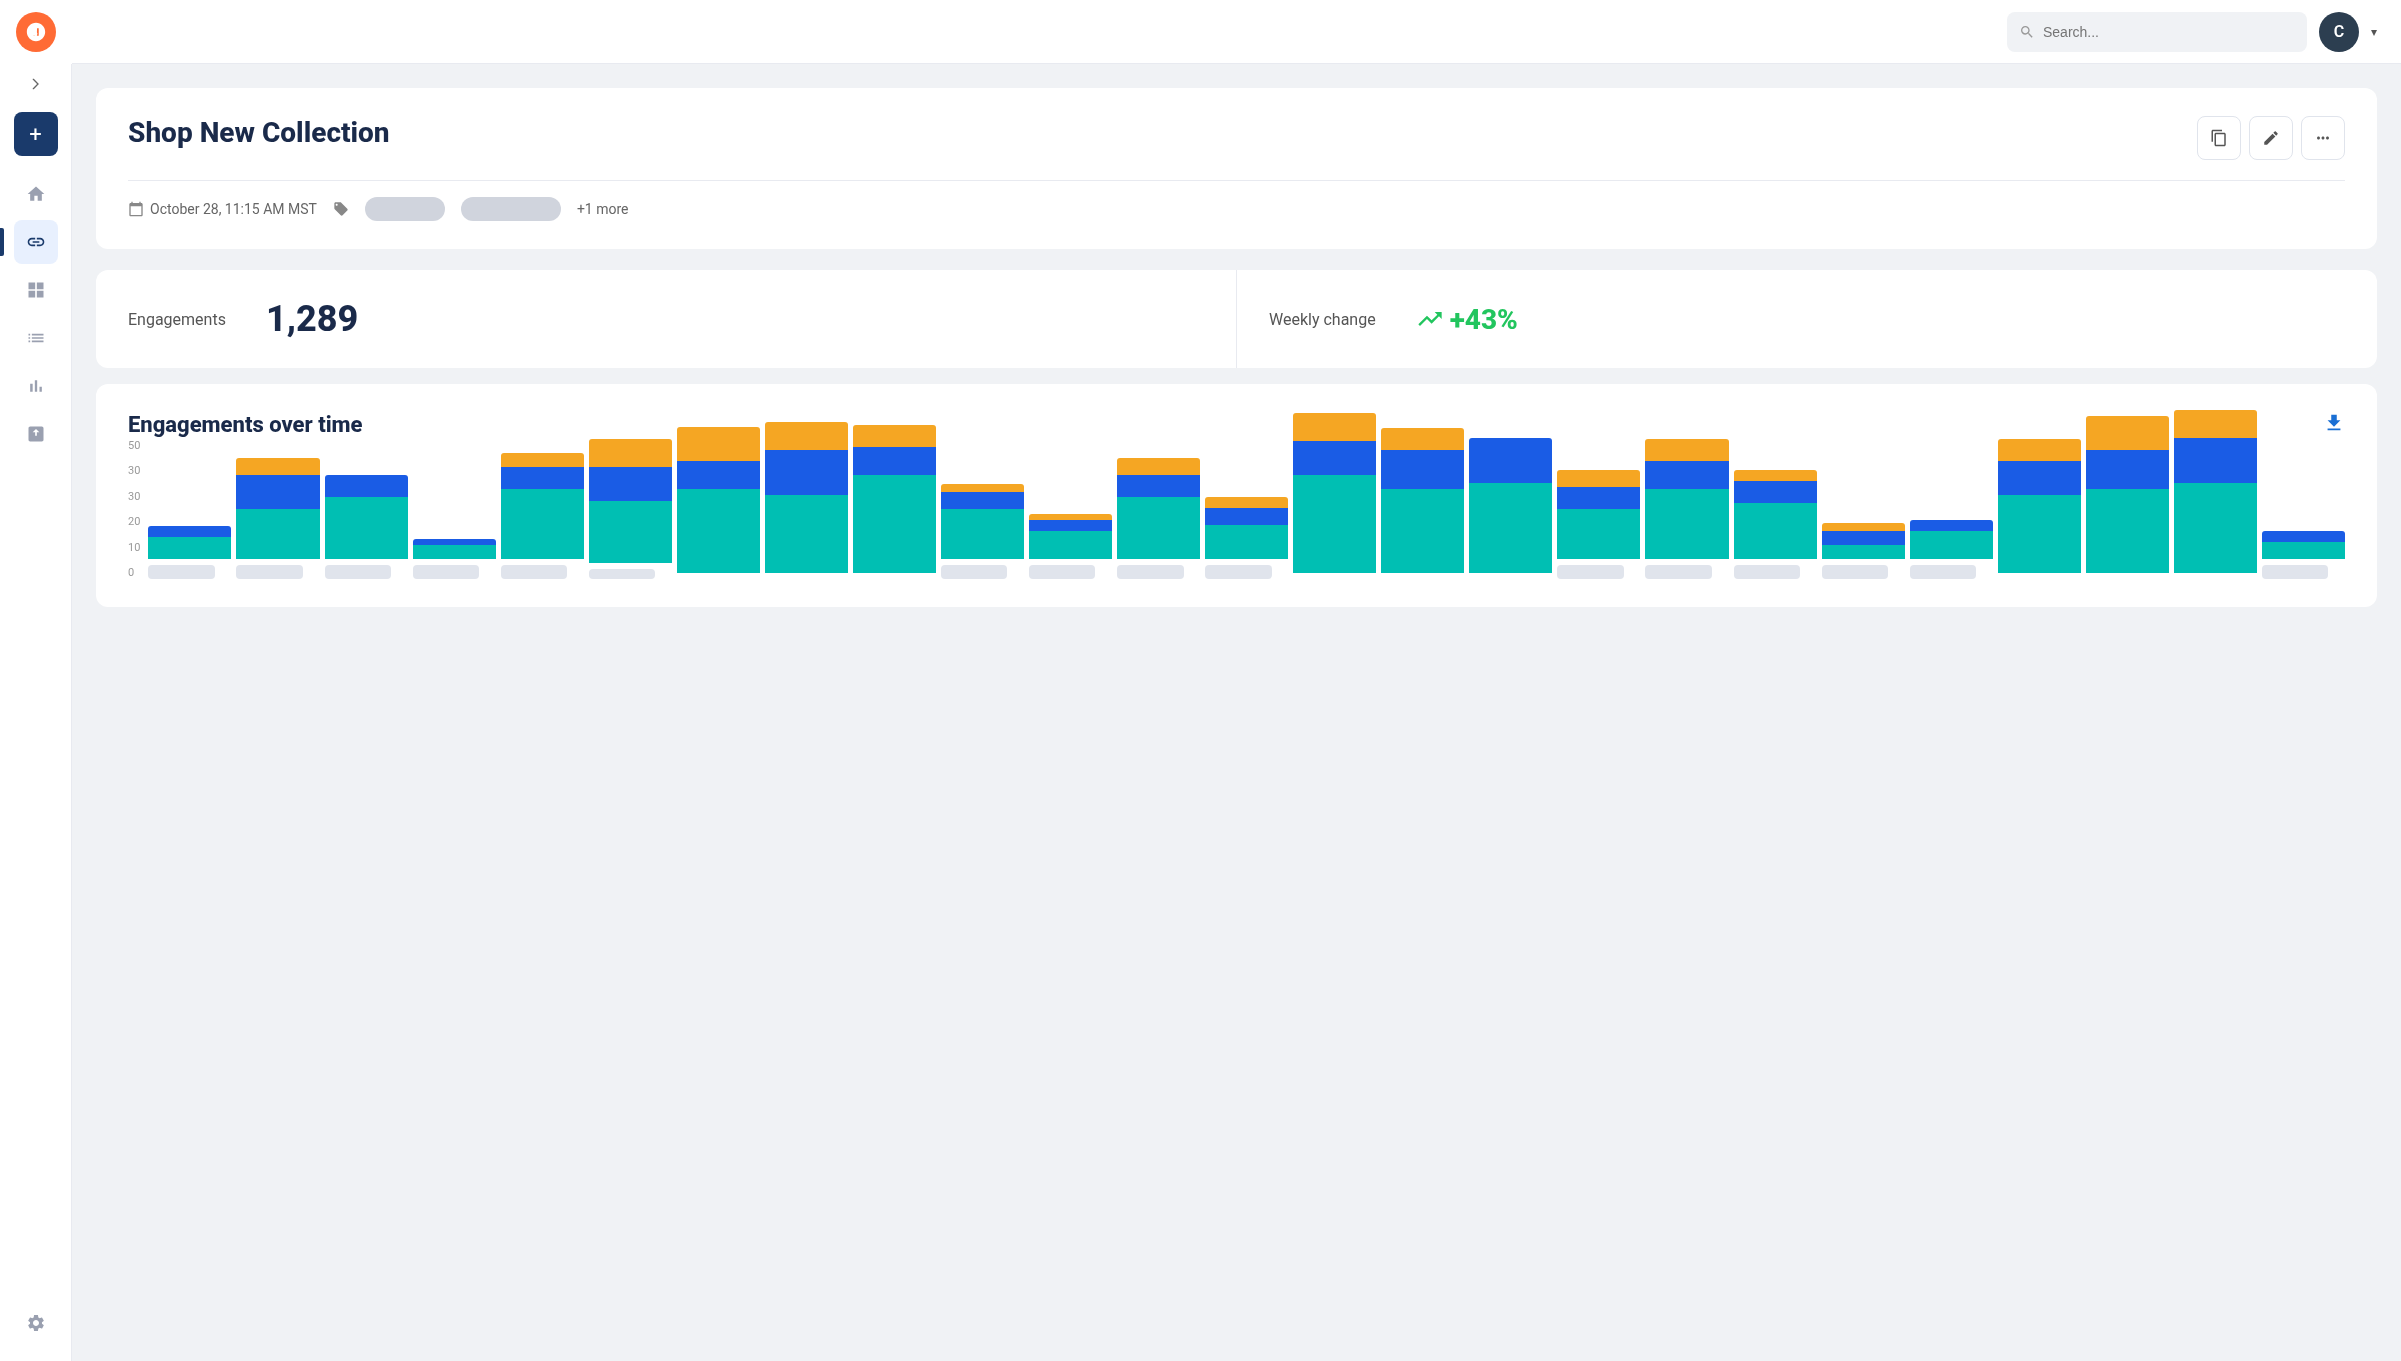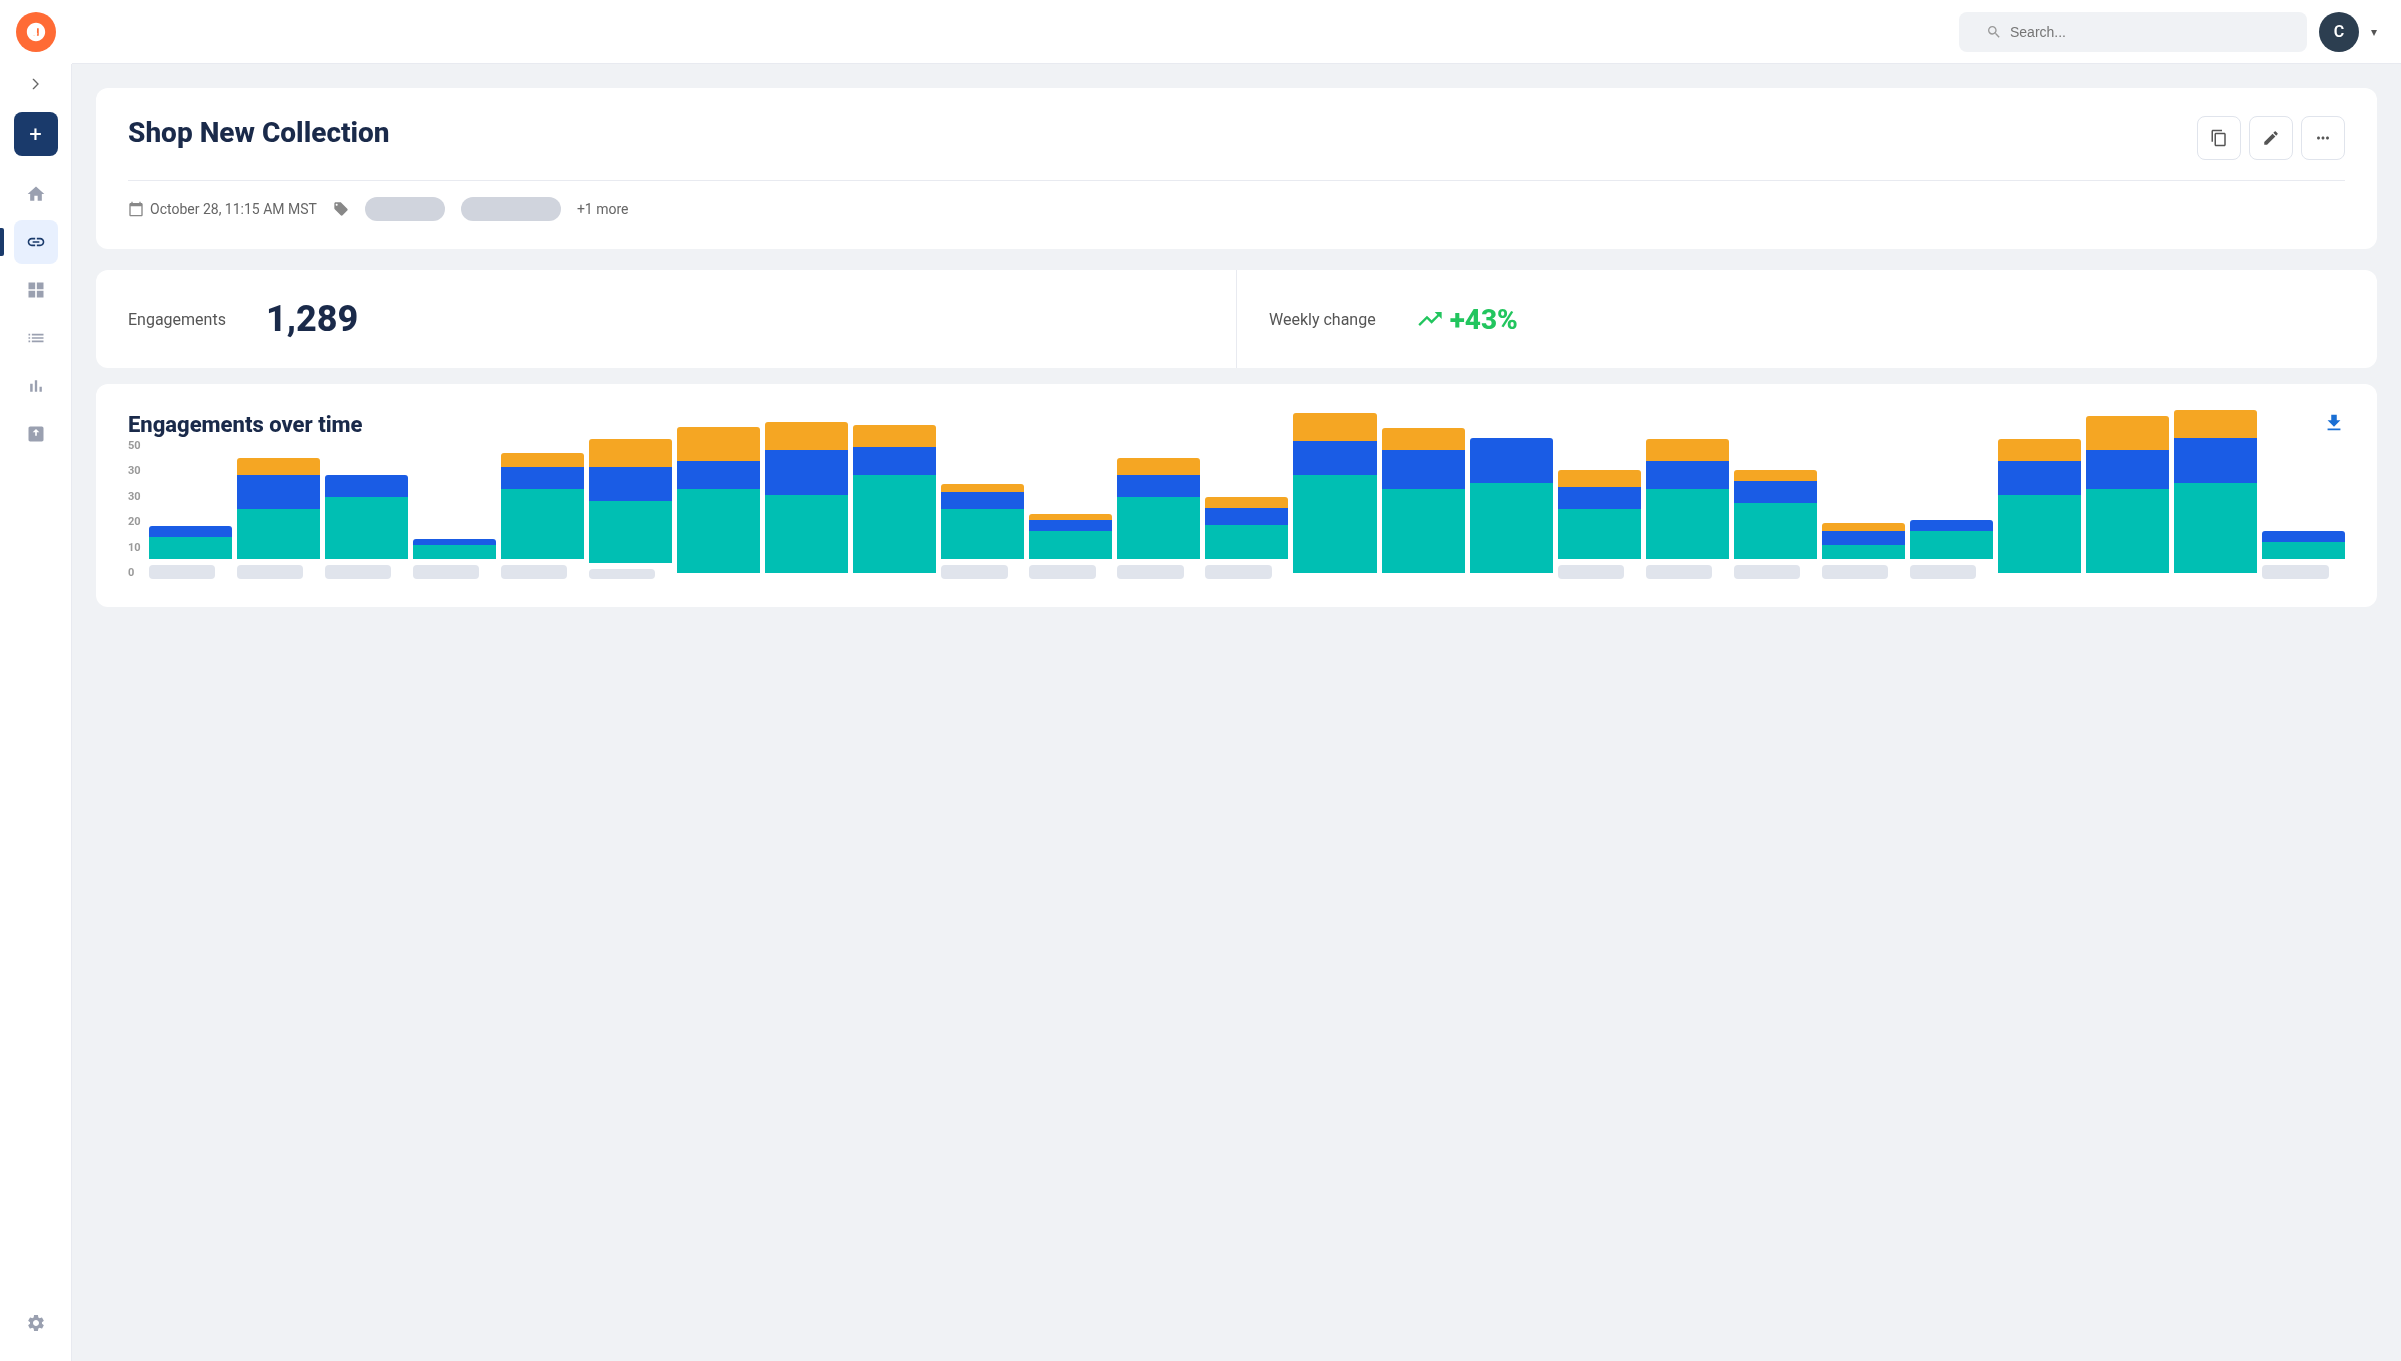--- a/index.html
+++ b/index.html
@@ -126,27 +126,27 @@
       height: 64px;
       background: #fff;
       display: flex;
       align-items: center;
       justify-content: flex-end;
       padding: 0 24px;
       gap: 12px;
       border-bottom: 1px solid #e8eaf0;
     }
     .search-bar {
-      width: 348px;
+      width: 300px;
       height: 40px;
       background: #f0f2f5;
       border-radius: 8px;
       display: flex;
       align-items: center;
-      padding: 0 27px;
+      padding: 0 12px;
       gap: 8px;
     }
     .search-bar input {
       border: none;
       background: transparent;
       outline: none;
       flex: 1;
       font-size: 14px;
       color: #444;
     }
@@ -338,21 +338,20 @@
       cursor: pointer;
       font-size: 20px;
     }
     .y-axis {
       display: flex;
       flex-direction: column;
       justify-content: space-between;
       height: 140px;
       margin-right: 8px;
       text-align: left;
-      font-weight: bold;
     }
     .y-label {
       font-size: 11px;
       color: #999;
     }
   </style>
 </head>
 <body>
 
 <div class="sidebar">

